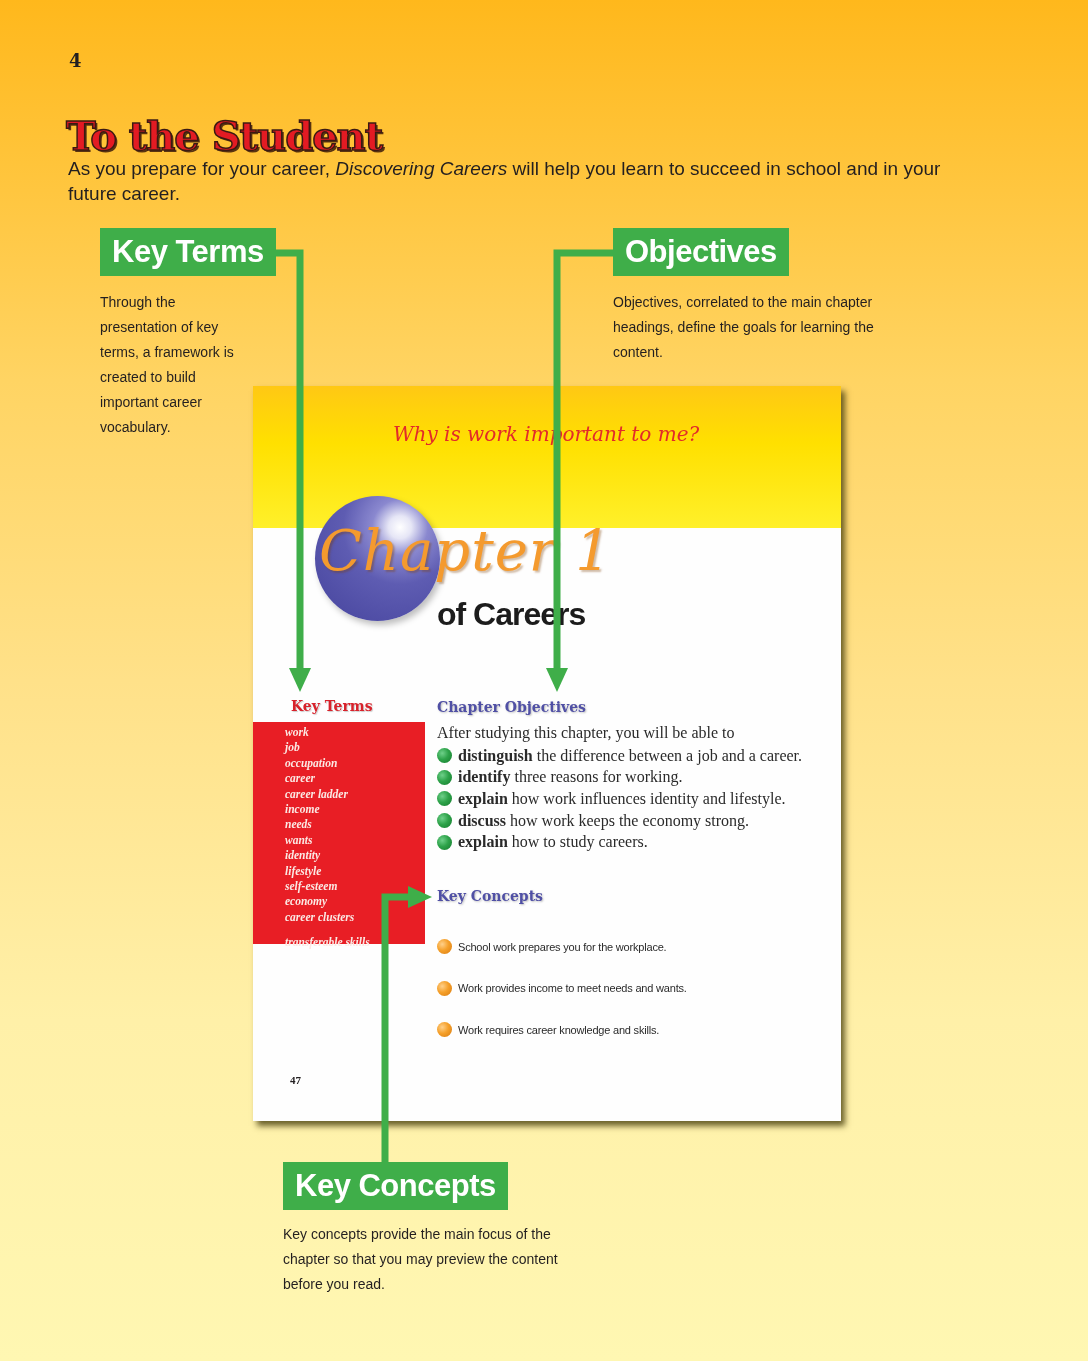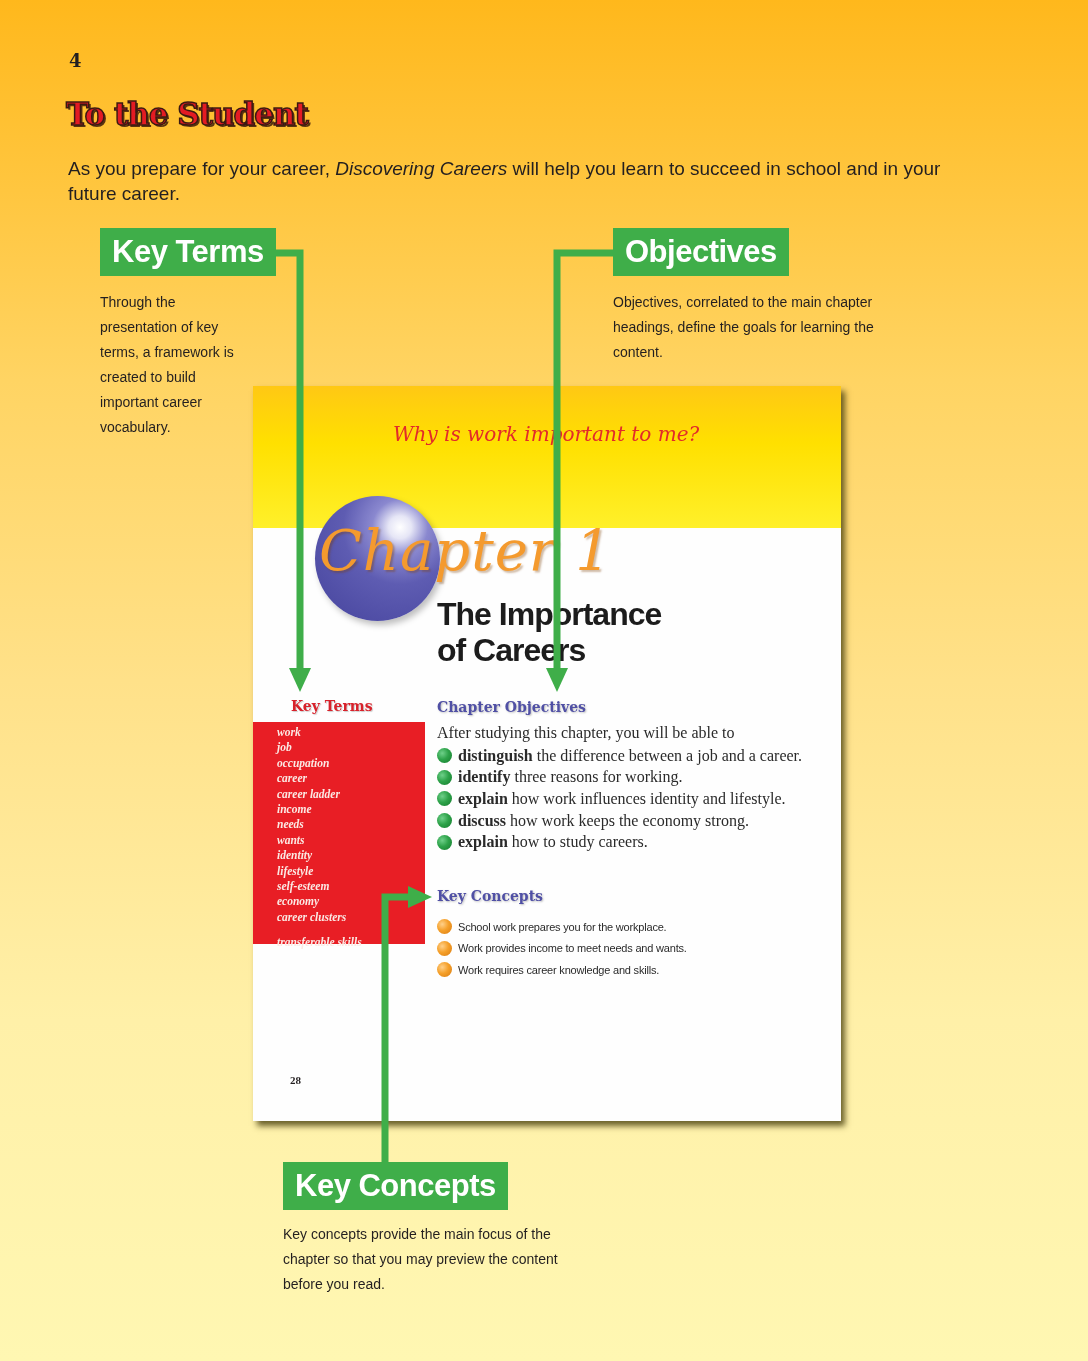--- a/index.html
+++ b/index.html
@@ -5,21 +5,21 @@
   html, body { margin: 0; padding: 0; }
   body {
     width: 1088px; height: 1361px; position: relative; overflow: hidden;
     background: linear-gradient(to bottom, #ffb81c 0%, #ffc43a 12%, #ffd463 28%, #ffe189 50%, #fff0a8 75%, #fff7b2 100%);
     font-family: "Liberation Sans", sans-serif;
     color: #231f20;
   }
   .abs { position: absolute; }
   .page-num { left: 69px; top: 50px; font-family: "DejaVu Serif", serif; font-weight: bold; font-size: 18px; color: #231f20; }
   .title {
-    left: 66px; top: 96px; font-family: "DejaVu Serif", serif; font-weight: bold; font-size: 31px;
+    left: 66px; top: 112px; font-family: "DejaVu Serif", serif; font-weight: bold; font-size: 40px;
     color: #e31b23; letter-spacing: -1px;
     -webkit-text-stroke: 1.5px #3a1a12;
     text-shadow: 2px 2px 0 #5a3410;
   }
   .intro { left: 68px; top: 156px; width: 920px; font-size: 19px; line-height: 25px; color: #231f20; }
   .intro i { font-style: italic; }
 
   .label-box {
     position: absolute; background: #3fae49; color: #fff; font-weight: bold;
     font-size: 31px; line-height: 48px; padding: 0 12px; letter-spacing: -0.5px;
@@ -54,40 +54,40 @@
     position: absolute; left: 184px; top: 210px; font-family: "Liberation Sans", sans-serif; font-weight: bold;
     font-size: 32px; line-height: 36px; color: #1c1c1c; letter-spacing: -1px;
   }
   .kt-heading {
     position: absolute; left: 38px; top: 312px; font-family: "DejaVu Serif", serif; font-weight: bold;
     font-size: 14px; color: #d8222b; text-shadow: 1px 1px 1px rgba(0,0,0,0.2);
   }
   .kt-box {
     position: absolute; left: 0; top: 336px; width: 172px; height: 222px; background: #e81e25;
   }
-  .kt-box ul { list-style: none; margin: 0; padding: 3px 0 0 24px; }
+  .kt-box ul { list-style: none; margin: 0; padding: 3px 0 0 32px; }
   .kt-box li {
     font-family: "Liberation Serif", serif; font-style: italic; font-weight: bold; font-size: 11.5px;
     line-height: 15.4px; color: #fbe9e4; white-space: nowrap;
   }
   .co-heading, .kc-heading {
     position: absolute; left: 184px; font-family: "DejaVu Serif", serif; font-weight: bold; font-size: 14px;
     color: #5050a5; text-shadow: 1px 1px 2px rgba(0,0,0,0.25);
   }
   .co-heading { top: 313px; }
   .kc-heading { top: 502px; }
   .co-intro {
     position: absolute; left: 184px; top: 338px; font-family: "Liberation Serif", serif; font-size: 16px; color: #2a2a2a;
   }
   .obj-list, .kc-list { position: absolute; left: 184px; list-style: none; margin: 0; padding: 0; }
   .obj-list { top: 359px; }
   .kc-list { top: 530px; }
   .obj-list li, .kc-list li { display: flex; align-items: center; height: 21.6px; white-space: nowrap; }
   .obj-list li { font-family: "Liberation Serif", serif; font-size: 16px; color: #2a2a2a; }
-  .kc-list li { font-family: "Liberation Sans", sans-serif; font-size: 11px; color: #2a2a2a; letter-spacing: -0.2px; }
+  .kc-list li { font-family: "Liberation Sans", sans-serif; font-size: 11px; color: #2a2a2a; letter-spacing: -0.2px; margin-top: 20px; }
   .obj-list b { font-weight: bold; margin-right: 4px; }
   .bullet { width: 15px; height: 15px; border-radius: 50%; margin-right: 6px; flex: none; }
   .bullet.green { background: radial-gradient(circle at 35% 35%, #6fd08a 0%, #2ea34a 45%, #137a2c 100%); }
   .bullet.orange { background: radial-gradient(circle at 35% 35%, #ffd08a 0%, #f5a02a 45%, #d87a10 100%); }
   .inner-page-num {
     position: absolute; left: 37px; top: 688px; font-family: "Liberation Serif", serif; font-weight: bold; font-size: 11px; color: #231f20;
   }
 
   svg.arrows { position: absolute; left: 0; top: 0; pointer-events: none; }
 </style>
@@ -106,21 +106,20 @@
 
 <div class="label-box" style="left:283px; top:1162px;">Key Concepts</div>
 <div class="callout-text" style="left:283px; top:1222px; width:290px;">Key concepts provide the main focus of the chapter so that you may preview the content before you read.</div>
 
 <div class="abs chapter-page">
   <div class="ch-header"></div>
   <div class="question">Why is work important to me?</div>
   <div class="sphere"></div>
   <div class="chapter-script">Chapter 1</div>
   <div class="chapter-title">
-    <div>The Importance</div>
     <div>of Careers</div>
   </div>
 
   <div class="kt-heading">Key Terms</div>
   <div class="kt-box">
     <ul>
       <li>work</li>
       <li>job</li>
       <li>occupation</li>
       <li>career</li>
@@ -176,21 +175,21 @@
     <li>
         <span class="bullet orange"></span>
         <span>Work provides income to meet needs and wants.</span>
       </li>
     <li>
         <span class="bullet orange"></span>
         <span>Work requires career knowledge and skills.</span>
       </li>
   </ul>
 
-  <div class="inner-page-num">28</div>
+  <div class="inner-page-num">47</div>
 </div>
 
 <svg class="arrows" width="1088" height="1361" viewBox="0 0 1088 1361">
   <g fill="none" stroke="#3fae49" stroke-width="7" stroke-linejoin="miter">
 
     <path d="M264 253 H300 V672"></path>
 
     <path d="M613 253 H557 V672"></path>
 
     <path d="M385 1162 V897 H412"></path>

